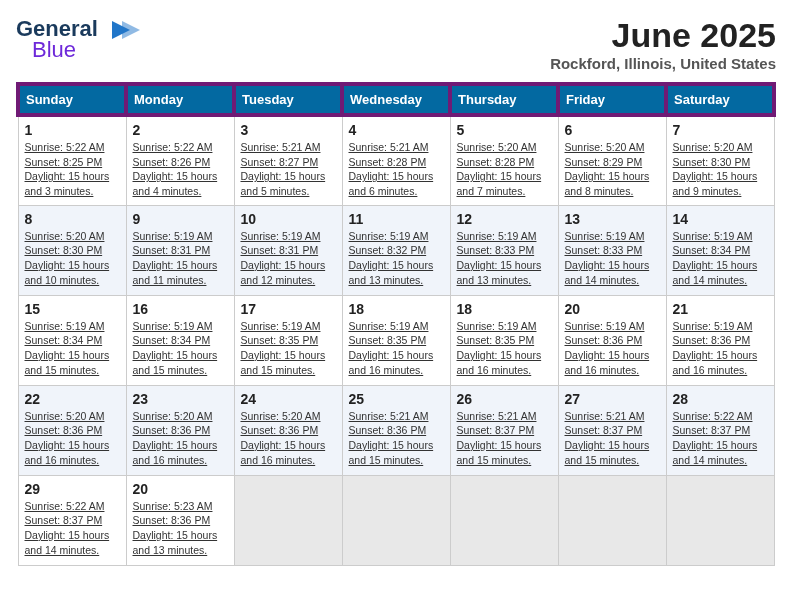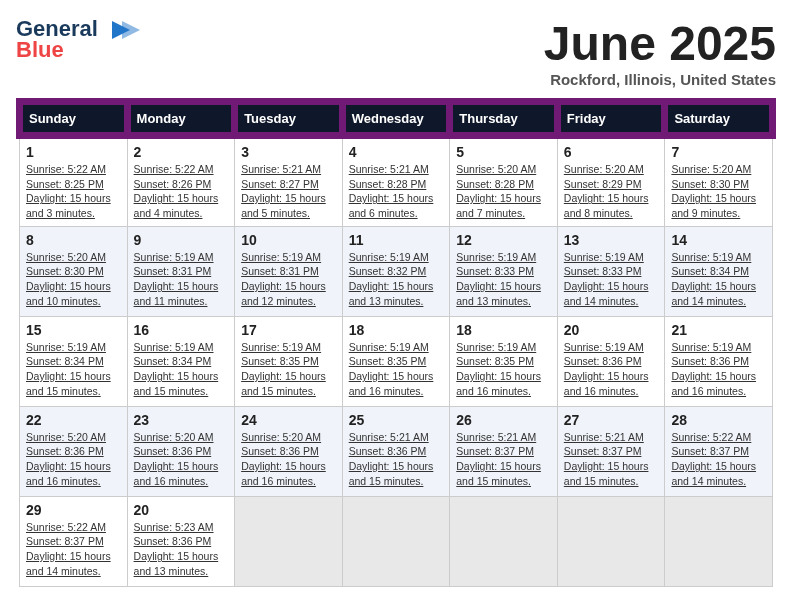--- a/index.html
+++ b/index.html
@@ -23,27 +23,27 @@
     }
     .title-section {
       text-align: right;
     }
     table {
       width: 100%;
       border-collapse: collapse;
       table-layout: fixed;
     }
     thead tr th {
-      background: #0f172a;
+      background: #0369a1;
       color: #fff;
       font-size: 13px;
       font-weight: bold;
       padding: 6px 6px;
       text-align: left;
-      border: 7px solid #701a75;
+      border: 4px solid #701a75;
     }
     tbody tr td {
       border: 1px solid #ccc;
       vertical-align: top;
       padding: 5px 6px;
       font-size: 11px;
       color: #333;
       height: 90px;
       background: #fff;
     }
@@ -72,24 +72,24 @@
 
 <div class="header-section">
   <div class="logo">
     <div style="display:flex; align-items:center;gap:12px;">
       <span style="font-size:22px; font-weight:bold; color:#1a3a5c; line-height:1.15;">General</span>
       <svg width="30" height="18" viewBox="0 0 30 18" style="margin-left:2px; margin-top:2px;">
         <polygon points="0,0 18,9 0,18" fill="#2176c9"></polygon>
         <polygon points="10,0 28,9 10,18" fill="#2176c9" opacity="0.5"></polygon>
       </svg>
     </div>
-    <span style="font-size:22px; font-weight:bold; color:#ef4444; margin-top:-4px;">Blue</span>
+    <span style="font-size:22px; font-weight:normal; color:#6d28d9; margin-top:-4px;margin-left:16px;">Blue</span>
   </div>
   <div class="title-section">
-    <div style="font-size:48px; font-weight:bold; color:#222;">June 2025</div>
+    <div style="font-size:34px; font-weight:bold; color:#222;">June 2025</div>
     <div style="font-size:15px; color:#555;font-weight:bold;">Rockford, Illinois, United States</div>
   </div>
 </div>
 
 <table>
   <thead>
     <tr>
     <th>Sunday</th>
         <th>Monday</th>
         <th>Tuesday</th>

